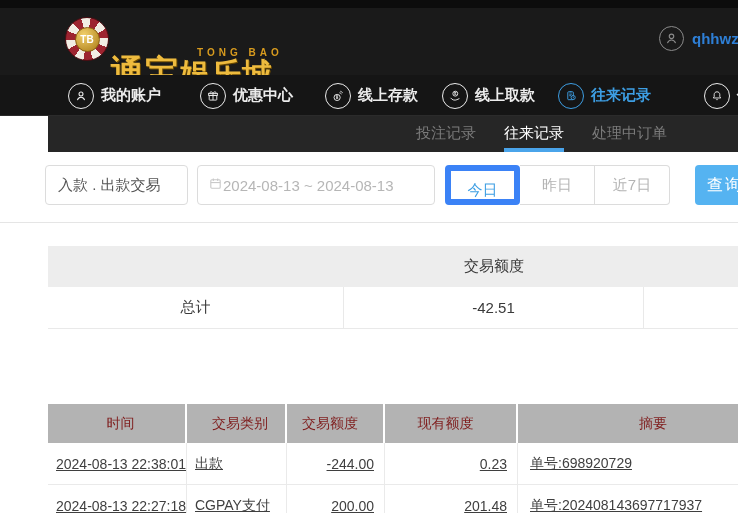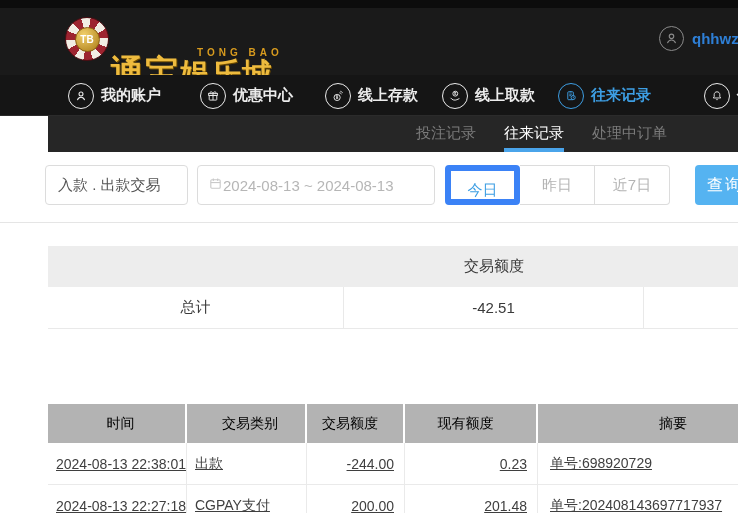--- a/index.html
+++ b/index.html
@@ -74,28 +74,28 @@
   .st-cell{box-sizing:border-box;display:flex;align-items:center;justify-content:center;
     font-size:15px;color:#3a3a3a;}
   .st-c1{width:296px;border-right:1px solid #e9e9e9;}
   .st-c2{width:300px;border-right:1px solid #e9e9e9;}
   .st-c3{flex:1;}
 
   
   .tx-table{left:48px;top:404px;width:760px;}
   .tx-header{display:flex;height:39px;background:#b3b3b3;}
   .tx-hcell{box-sizing:border-box;display:flex;align-items:center;justify-content:center;
-    color:#000000;font-size:14px;border-right:2px solid #fff;}
+    color:#7f1d1d;font-size:14px;border-right:2px solid #fff;}
   .tx-hcell.last{border-right:none;}
   .tx-row{display:flex;height:41px;border-bottom:1px solid #eaeaea;background:#fff;}
   .tx-cell{box-sizing:border-box;display:flex;align-items:center;font-size:14px;color:#3f3f3f;
     border-right:1px solid #eaeaea;white-space:nowrap;overflow:hidden;text-decoration:underline;}
   .tx-cell.last{border-right:none;}
   .w1{width:139px;padding-left:8px;}
-  .w2{width:120px;padding-left:8px;}
+  .w2{width:100px;padding-left:8px;}
   .w3{width:98px;justify-content:flex-end;padding-right:10px;}
   .w4{width:133px;justify-content:flex-end;padding-right:10px;text-align:center;}
   .w5{width:270px;padding-left:12px;}
 </style>
 </head>
 <body>
 
 <div class="abs top-strip"></div>
 <div class="abs logo-band"></div>
 

